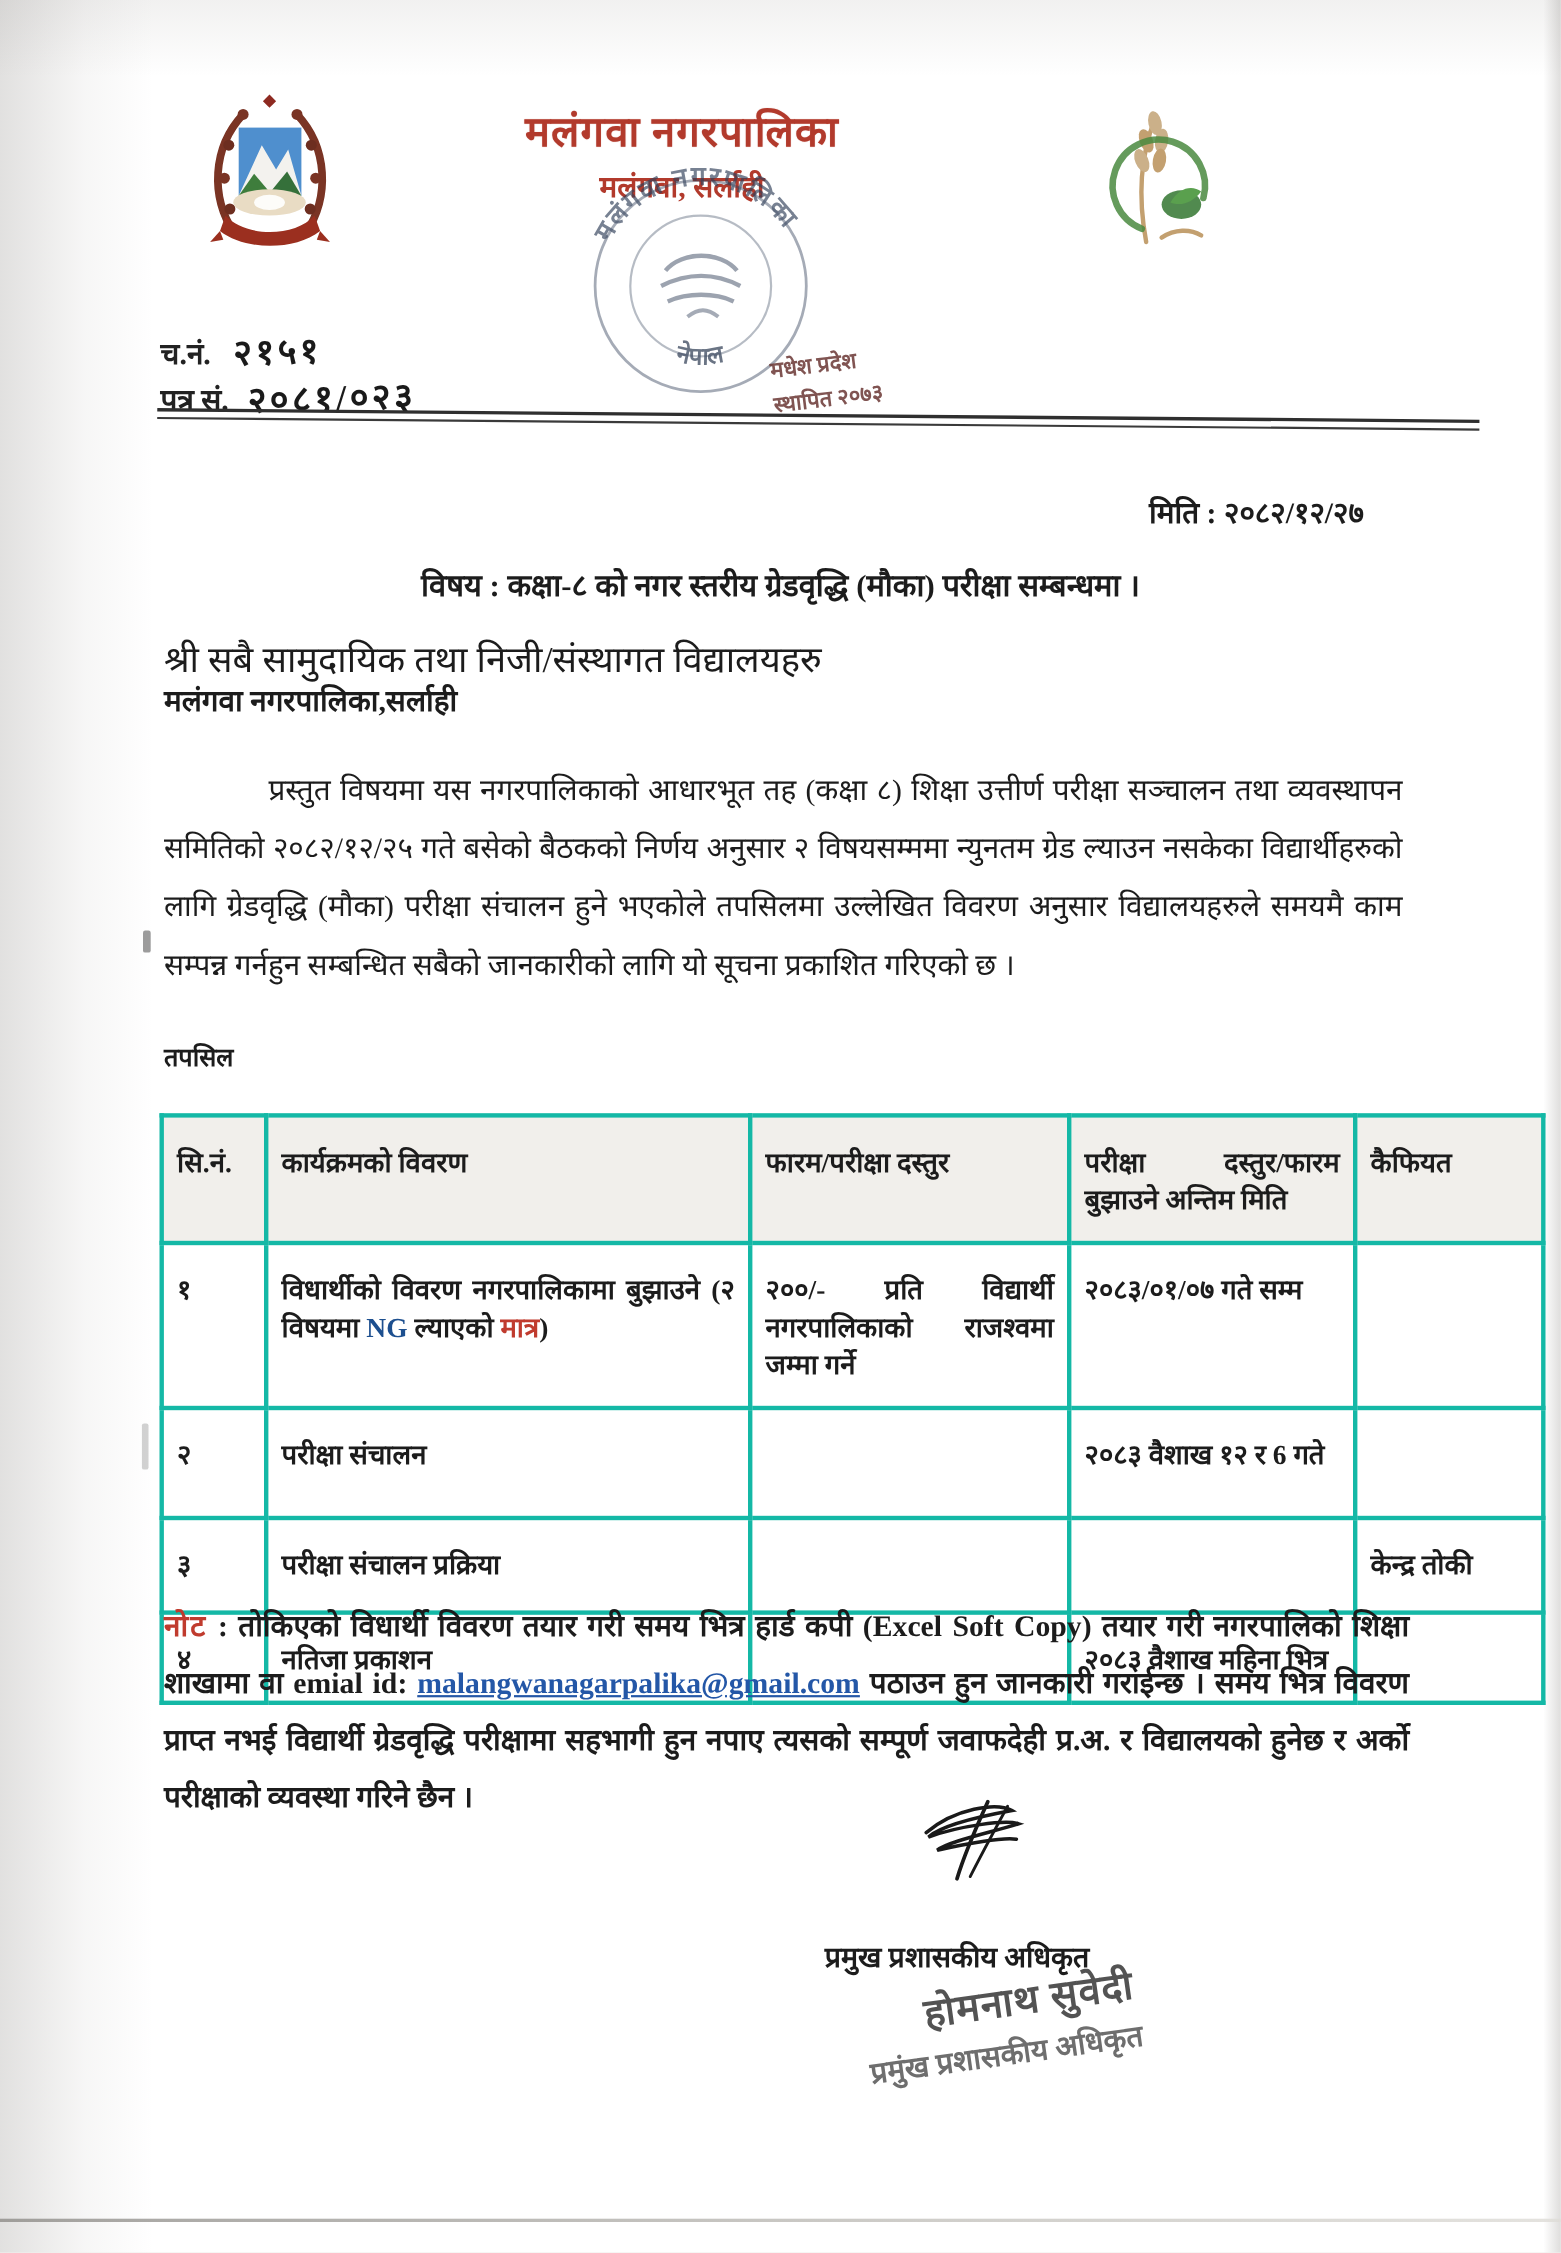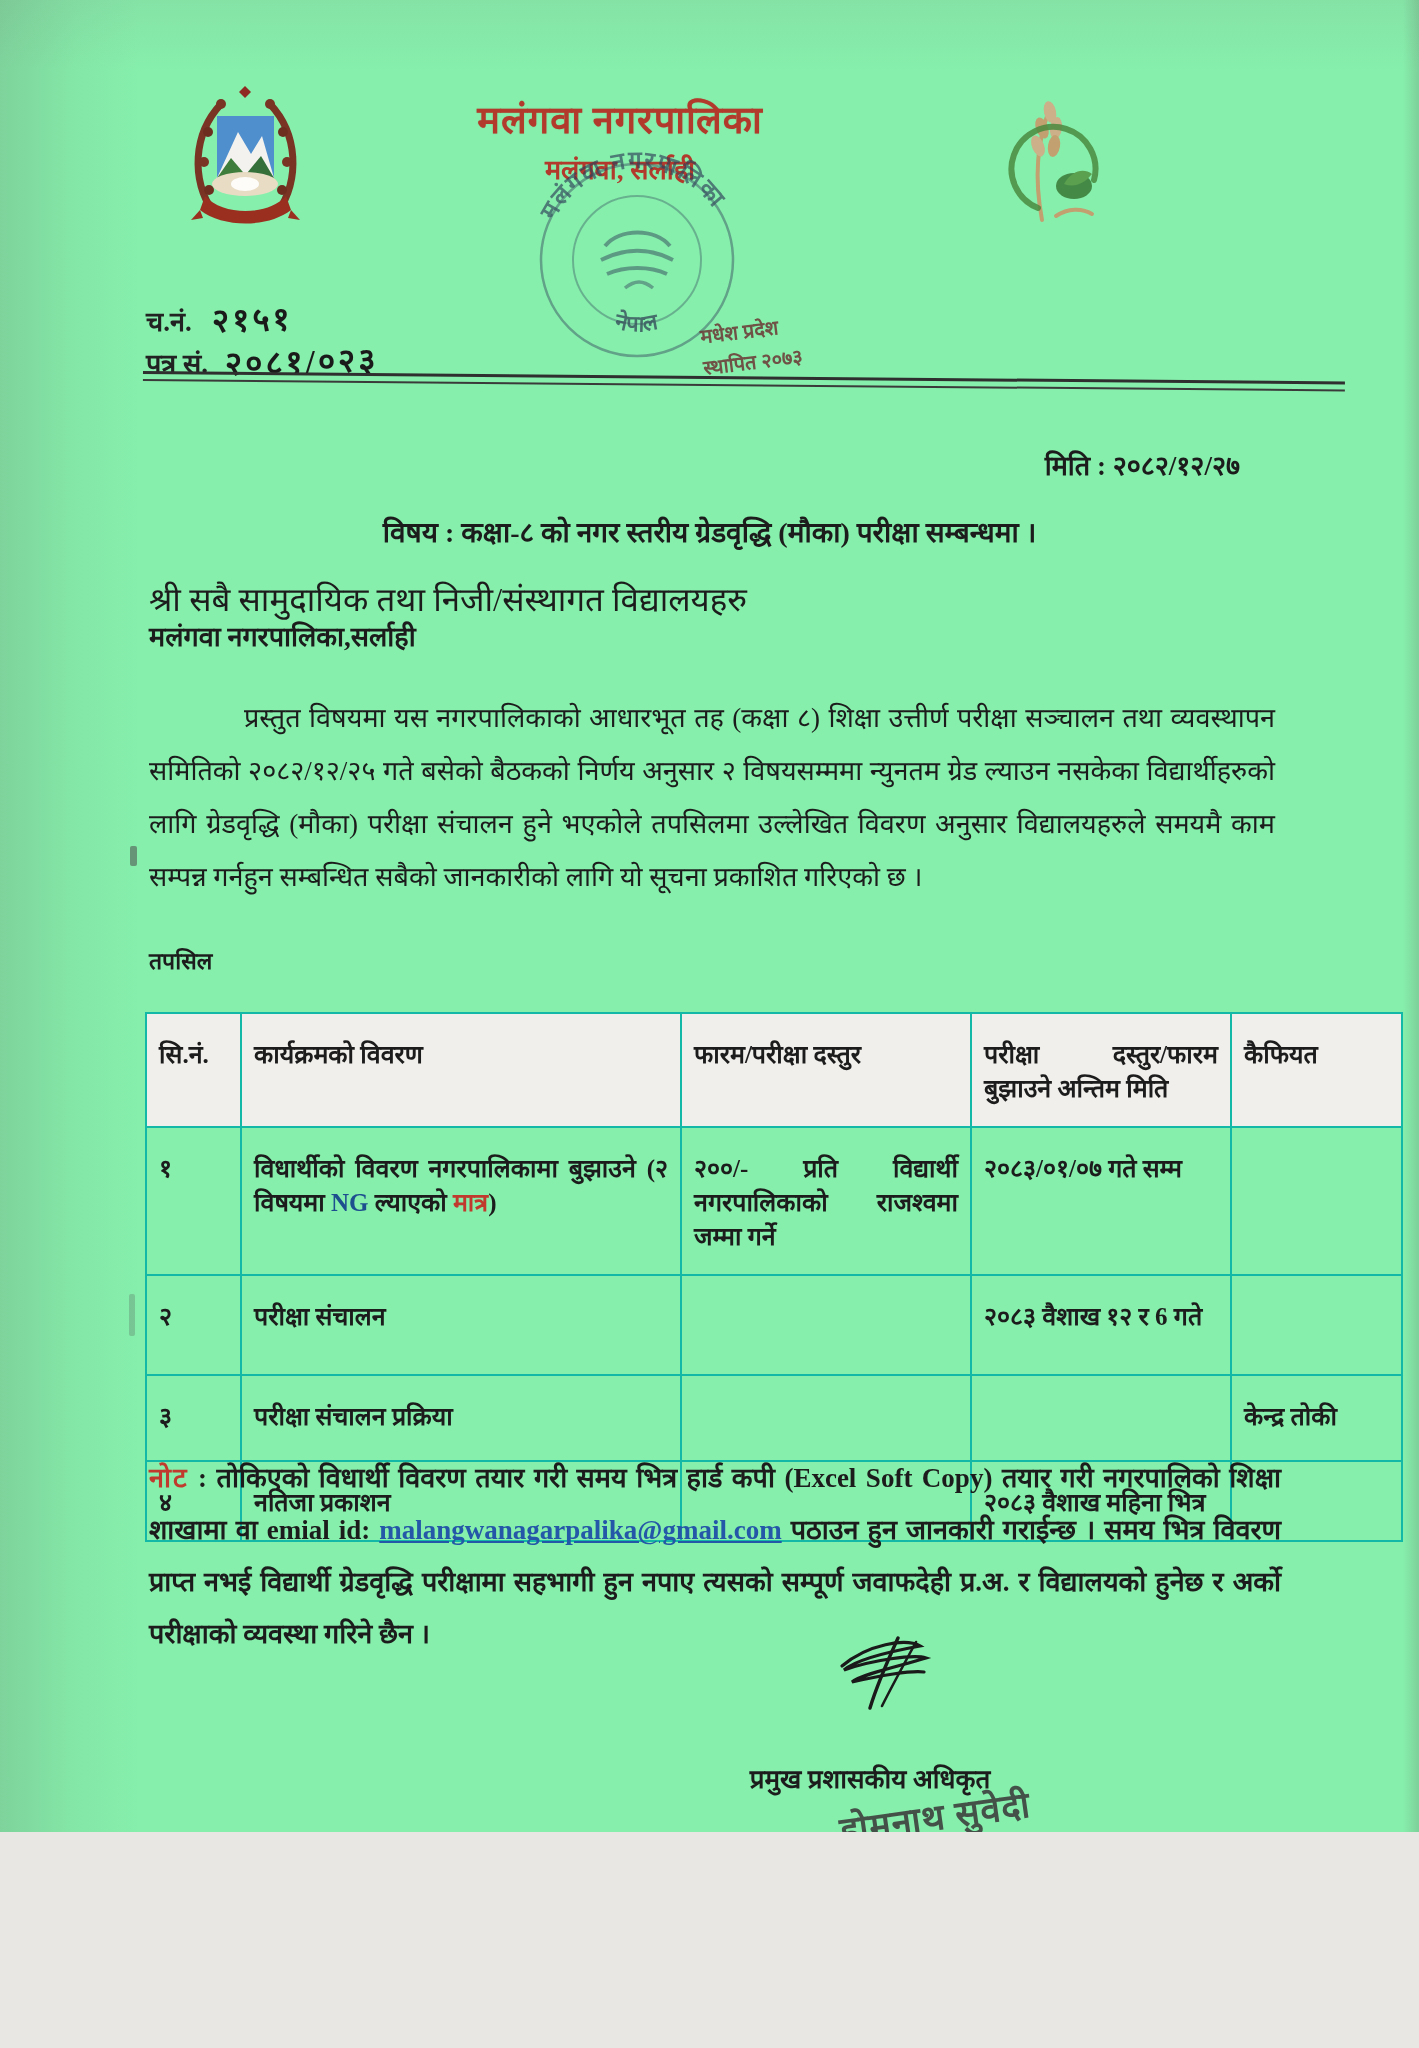--- a/index.html
+++ b/index.html
@@ -1,18 +1,18 @@
 <!DOCTYPE html>
 <html><head>
 <meta charset="utf-8">
 <style>
   html,body{margin:0;padding:0;background:#e9e7e3;}
   .page{
-    position:relative;width:1419px;height:1832px;margin:0 auto;
-    background:#86efac;overflow:hidden;
+    position:relative;width:1419px;height:2048px;margin:0 auto;
+    background:#ffffff;overflow:hidden;
     font-family:"Liberation Serif","DejaVu Serif",serif;
     color:#1c1c1c;
   }
   .shade-left{position:absolute;left:0;top:0;width:140px;height:2048px;
     background:linear-gradient(90deg,rgba(90,85,80,.18),rgba(90,85,80,.05) 55%,rgba(0,0,0,0));pointer-events:none;}
   .shade-top{position:absolute;left:0;top:0;width:1419px;height:70px;
     background:linear-gradient(180deg,rgba(120,115,110,.10),rgba(0,0,0,0));pointer-events:none;}
   .shade-right{position:absolute;right:0;top:0;width:16px;height:2048px;
     background:linear-gradient(270deg,rgba(90,85,80,.20),rgba(0,0,0,0));pointer-events:none;}
   .scan-mark{position:absolute;background:#4a4a4a;border-radius:2px;}
@@ -43,21 +43,21 @@
   .addr1{position:absolute;left:149px;top:576px;font-size:33px;font-weight:400;}
   .addr2{position:absolute;left:149px;top:617px;font-size:27px;font-weight:600;}
 
   .body-par{position:absolute;left:149px;top:692px;width:1126px;font-size:27px;line-height:53px;
     text-align:justify;text-indent:95px;font-weight:500;}
   .tapasil{position:absolute;left:149px;top:944px;font-size:23px;font-weight:700;}
 
   
   table.sched{position:absolute;left:145px;top:1012px;width:1256px;border-collapse:collapse;
     font-size:25px;table-layout:fixed;}
-  table.sched th,table.sched td{border:2px solid #14b8a6;vertical-align:top;padding:22px 12px;text-align:left;font-weight:600;}
+  table.sched th,table.sched td{border:4px solid #14b8a6;vertical-align:top;padding:22px 12px;text-align:left;font-weight:600;}
   table.sched th{font-weight:700;background:#f1efeb;}
   table.sched td.just,table.sched th.just{text-align:justify;}
   .col-sn{width:95px;}.col-desc{width:440px;}.col-fee{width:290px;}.col-dead{width:260px;}.col-rem{width:171px;}
   tr.r-hdr{height:96px;}tr.r1{height:120px;}tr.r2{height:100px;}tr.r3{height:86px;}tr.r4{height:58px;}
   .ng{color:#1d4f8f;font-weight:700;}
   .red-word{color:#c03b2e;font-weight:700;}
 
   
   .note{position:absolute;left:149px;top:1452px;width:1132px;font-size:27px;line-height:52px;
     font-weight:700;text-align:justify;}

